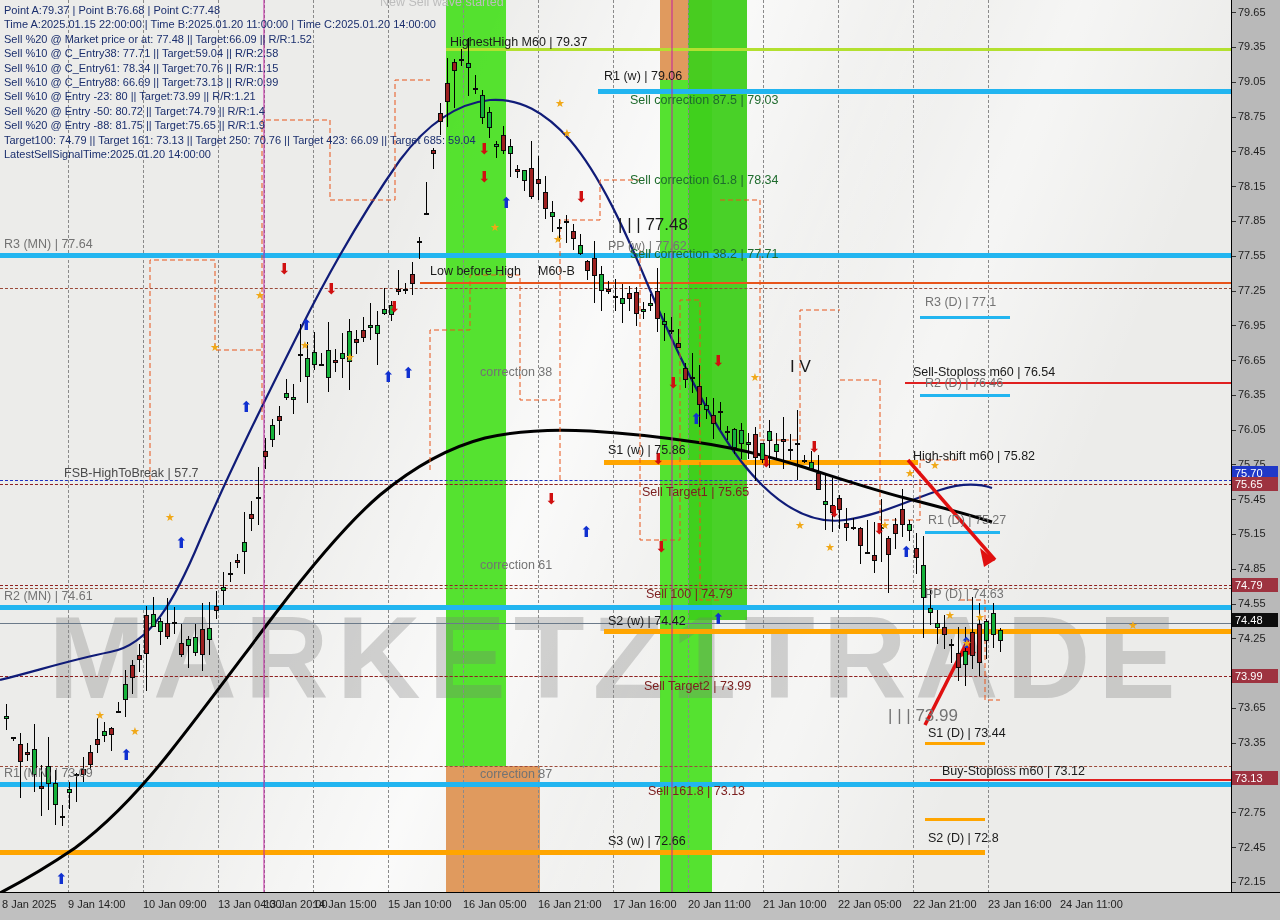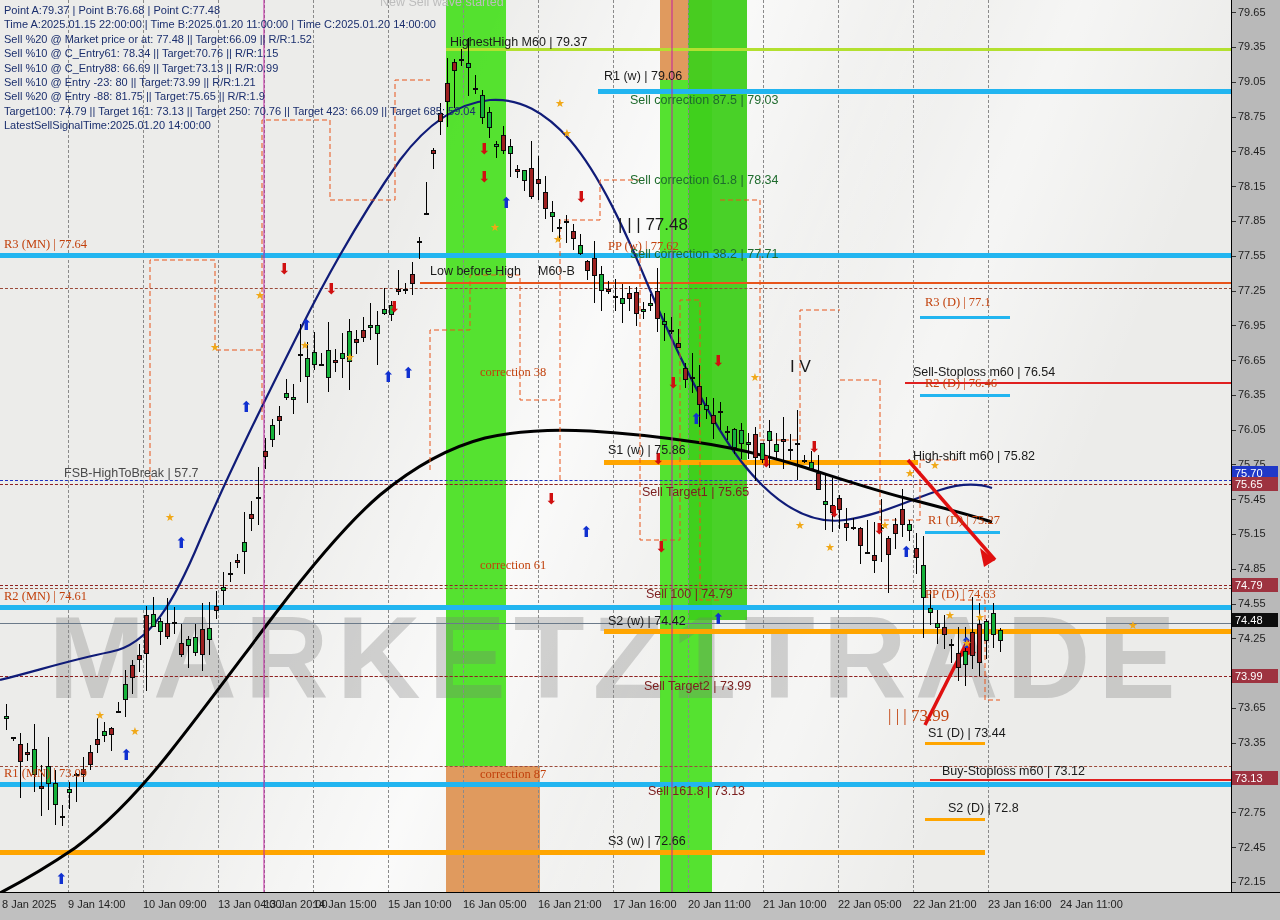--- a/index.html
+++ b/index.html
@@ -58,21 +58,21 @@
   .hline.bluedash { border-top: 1px dashed #2030c0; }
   .hline.reddash  { border-top: 1px dashed #8e2020; }
   .hline.gray     { border-top: 1px solid #6b7a8a; }
 
   
   .lbl {
     position: absolute; font-size: 12.5px; white-space: nowrap;
     font-family: "Liberation Sans", sans-serif; line-height: 1;
   }
   .lbl.dark   { color: #1a1a1a; }
-  .lbl.blue   { color: #c2410c; font-family: Liberation Serif, serif; }
+  .lbl.blue   { color: #737373; }
   .lbl.green  { color: #1f6b2e; }
   .lbl.darkred{ color: #7c2020; }
   .lbl.gray   { color: #4a4a4a; }
   .lbl.big    { font-size: 17px; }
   .lbl.white  { color: #e8e8e8; }
 
   
   #info { position: absolute; left: 4px; top: 3px; z-index: 40; }
   #info .line {
     font-size: 11px; color: #1b2f6e; line-height: 14.4px;
@@ -593,37 +593,39 @@
     <div class="lbl darkred" style="left:646px; top:588px;">Sell 100 | 74.79</div>
     <div class="lbl blue" style="left:925px; top:588px;">PP (D) | 74.63</div>
     <div class="lbl blue" style="left:4px; top:590px;">R2 (MN) | 74.61</div>
     <div class="lbl dark" style="left:608px; top:615px;">S2 (w) | 74.42</div>
     <div class="lbl darkred" style="left:644px; top:680px;">Sell Target2 | 73.99</div>
     <div class="lbl big blue" style="left:888px; top:707px;">| | | 73.99</div>
     <div class="lbl dark" style="left:928px; top:727px;">S1 (D) | 73.44</div>
     <div class="lbl dark" style="left:942px; top:765px;">Buy-Stoploss m60 | 73.12</div>
     <div class="lbl darkred" style="left:648px; top:785px;">Sell 161.8 | 73.13</div>
     <div class="lbl blue" style="left:4px; top:767px;">R1 (MN) | 73.09</div>
-    <div class="lbl dark" style="left:928px; top:802px;margin-left:20px;">S2 (D) | 72.8</div>
+    <div class="lbl dark" style="left:928px; top:832px;">S2 (D) | 72.8</div>
     <div class="lbl dark" style="left:608px; top:835px;">S3 (w) | 72.66</div>
 
     <div class="lbl blue" style="left:480px; top:366px;">correction 38</div>
     <div class="lbl blue" style="left:480px; top:559px;">correction 61</div>
     <div class="lbl blue" style="left:480px; top:768px;">correction 87</div>
     <div class="lbl big dark" style="left:790px; top:358px;">I V</div>
 
     <div class="lbl white" style="left:380px; top:-4px; color:#bdbdbd;">New Sell wave started</div>
 
     <div id="info">
       <div class="line">Point A:79.37 |  Point B:76.68 |  Point C:77.48</div>
       <div class="line">Time A:2025.01.15 22:00:00 | Time B:2025.01.20 11:00:00 | Time C:2025.01.20 14:00:00</div>
       <div class="line">Sell %20 @ Market price or at: 77.48 || Target:66.09 || R/R:1.52</div>
+      <div class="line">Sell %10 @ C_Entry38: 77.71 || Target:59.04 || R/R:2.58</div>
       <div class="line">Sell %10 @ C_Entry61: 78.34 || Target:70.76 || R/R:1.15</div>
       <div class="line">Sell %10 @ C_Entry88: 66.69 || Target:73.13 || R/R:0.99</div>
       <div class="line">Sell %10 @ Entry -23: 80 || Target:73.99 || R/R:1.21</div>
+      <div class="line">Sell %20 @ Entry -50: 80.72 || Target:74.79 || R/R:1.4</div>
       <div class="line">Sell %20 @ Entry -88: 81.75 || Target:75.65 || R/R:1.9</div>
       <div class="line">Target100: 74.79 || Target 161: 73.13 || Target 250: 70.76 || Target 423: 66.09 || Target 685: 59.04</div>
       <div class="line">LatestSellSignalTime:2025.01.20 14:00:00</div>
     </div>
 
   </div>
 
   <div id="price-axis">
       <div class="ptick" style="top: 5.5974px;"><i></i>79.65</div>
       <div class="ptick" style="top: 40.3896px;"><i></i>79.35</div>

